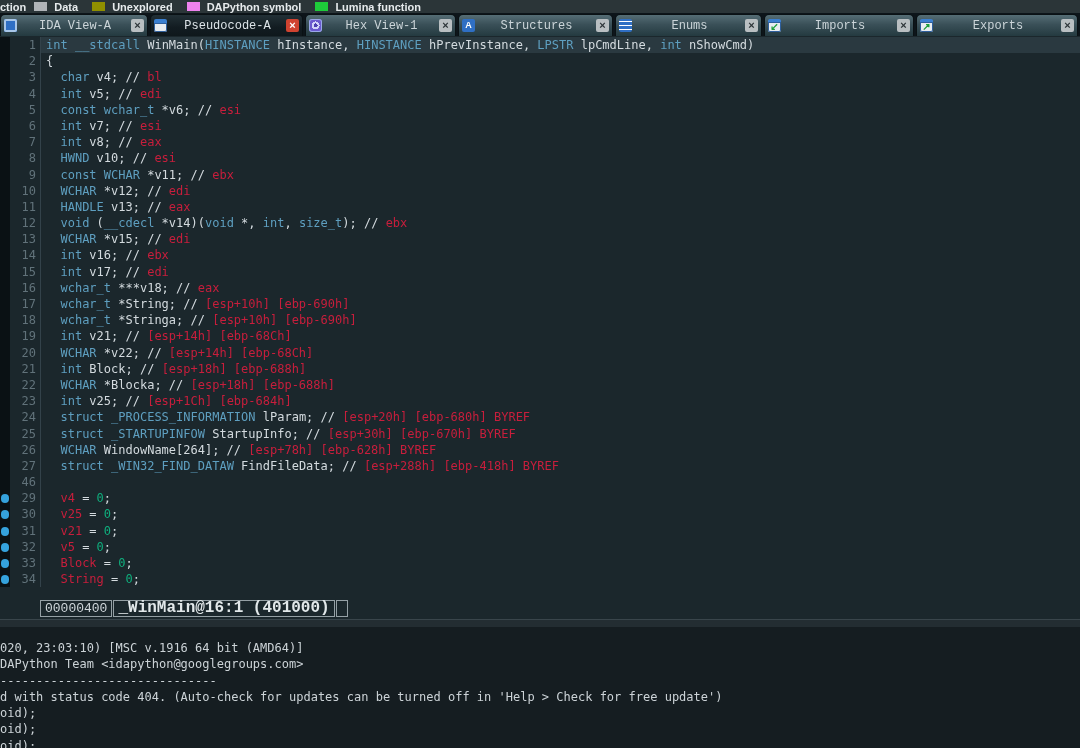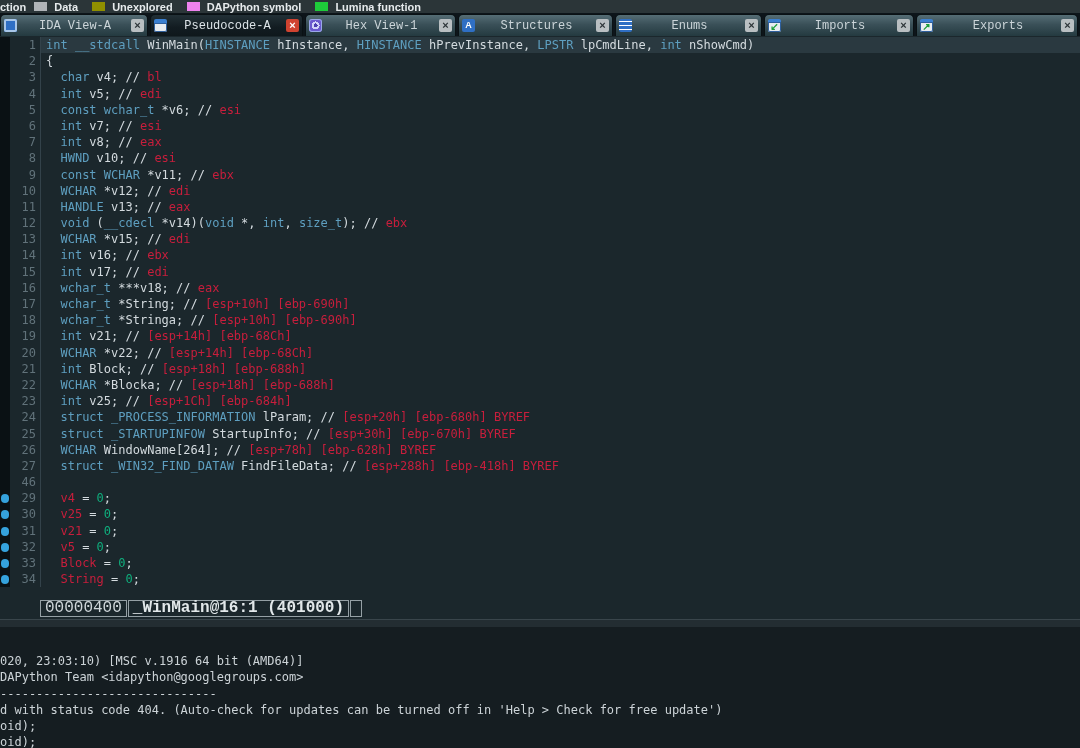--- a/index.html
+++ b/index.html
@@ -66,31 +66,31 @@
   .line-code { flex:1; padding-left:5px; color:#d4dbdf; }
   .code-line.hl .line-code { background:#2a3940; }
   .tk-k { color:#5e9fc0; }
   .tk-i { color:#d4dbdf; }
   .tk-r { color:#c81e3c; }
   .tk-g { color:#0fae7d; }
   
   .status-strip { position:absolute; left:40px; top:564px; display:flex; align-items:center; }
   .status-box {
     border:1px solid #95a0a5; background:#1b272c; color:#cfd6da;
-    font-family:"Liberation Mono", monospace; font-size:16px;
+    font-family:"Liberation Mono", monospace; font-size:13px;
     height:17px; line-height:15px; padding:0 4px; margin-right:1px; white-space:nowrap;
   }
   .status-box.bold { font-weight:bold; font-size:16px; color:#e2e8ea; }
   .status-box.empty { width:12px; }
   
   .splitter { position:absolute; left:0; top:619px; width:1080px; height:8px;
               background:#232d32; border-top:1px solid #39454b; }
   .output-panel {
     position:absolute; left:0; top:627px; width:1080px; height:121px;
-    background:#151d21; overflow:hidden; padding-top:26px;
+    background:#151d21; overflow:hidden; padding-top:13px;
   }
   .out-line { height:16.3px; line-height:16.3px; font-size:12px; color:#ccd3d7; white-space:pre; }
 </style>
 </head>
 <body>
 
 <div class="screen">
 
   <div class="legend-bar">
     <span class="legend-frag">ction</span>

